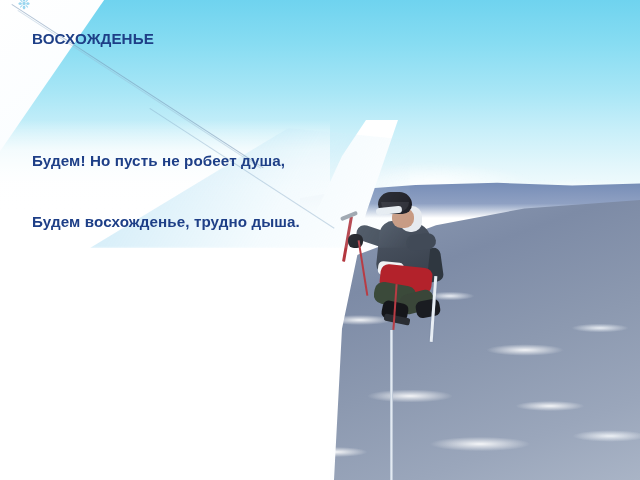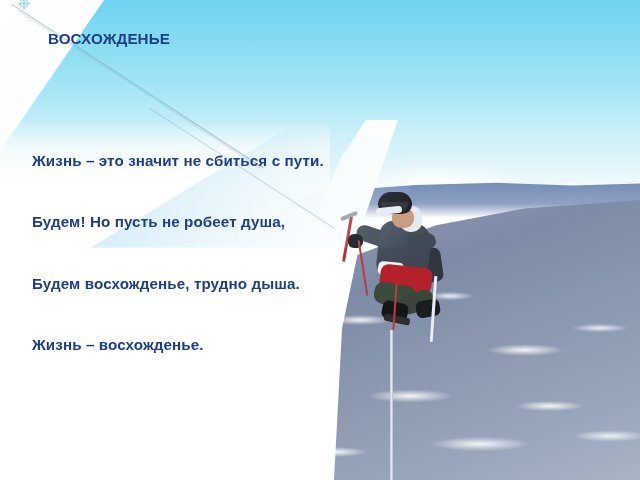--- a/index.html
+++ b/index.html
@@ -211,21 +211,21 @@
     left: 32px;
     top: -12px;
     width: 600px;
     color: #1e3f87;
     font-weight: bold;
     font-size: 15.2px;
     line-height: 20.4px;
     letter-spacing: .1px;
     white-space: pre;
   }
-  .poem .title { display: block; margin-left: 16px; }
+  .poem .title { display: block; }
   .poem .blank { display: block; height: 20.4px; }
   .poem .line  { display: block; }
 </style>
 </head>
 <body>
 
 <div class="slide">
 
   <div class="photo">
     <div class="sky"></div>
@@ -268,24 +268,22 @@
   <div class="wedge"></div>
   <div class="swoosh"></div>
   <div class="rule r1"></div>
   <div class="rule r2"></div>
   <div class="rule r3"></div>
   <div class="snowflake">❉</div>
 
   <div class="poem">
     <span class="title">ВОСХОЖДЕНЬЕ</span>
     <span class="blank"></span>
-    <span class="line">Жизнь – это значит не сбиться с пути.</span>
     <span class="line">Будем! Но пусть не робеет душа,</span>
     <span class="line">Будем восхожденье, трудно дыша.</span>
-    <span class="line">Жизнь – восхожденье.</span>
     
     
     
     
     
     
     
     
     
     

